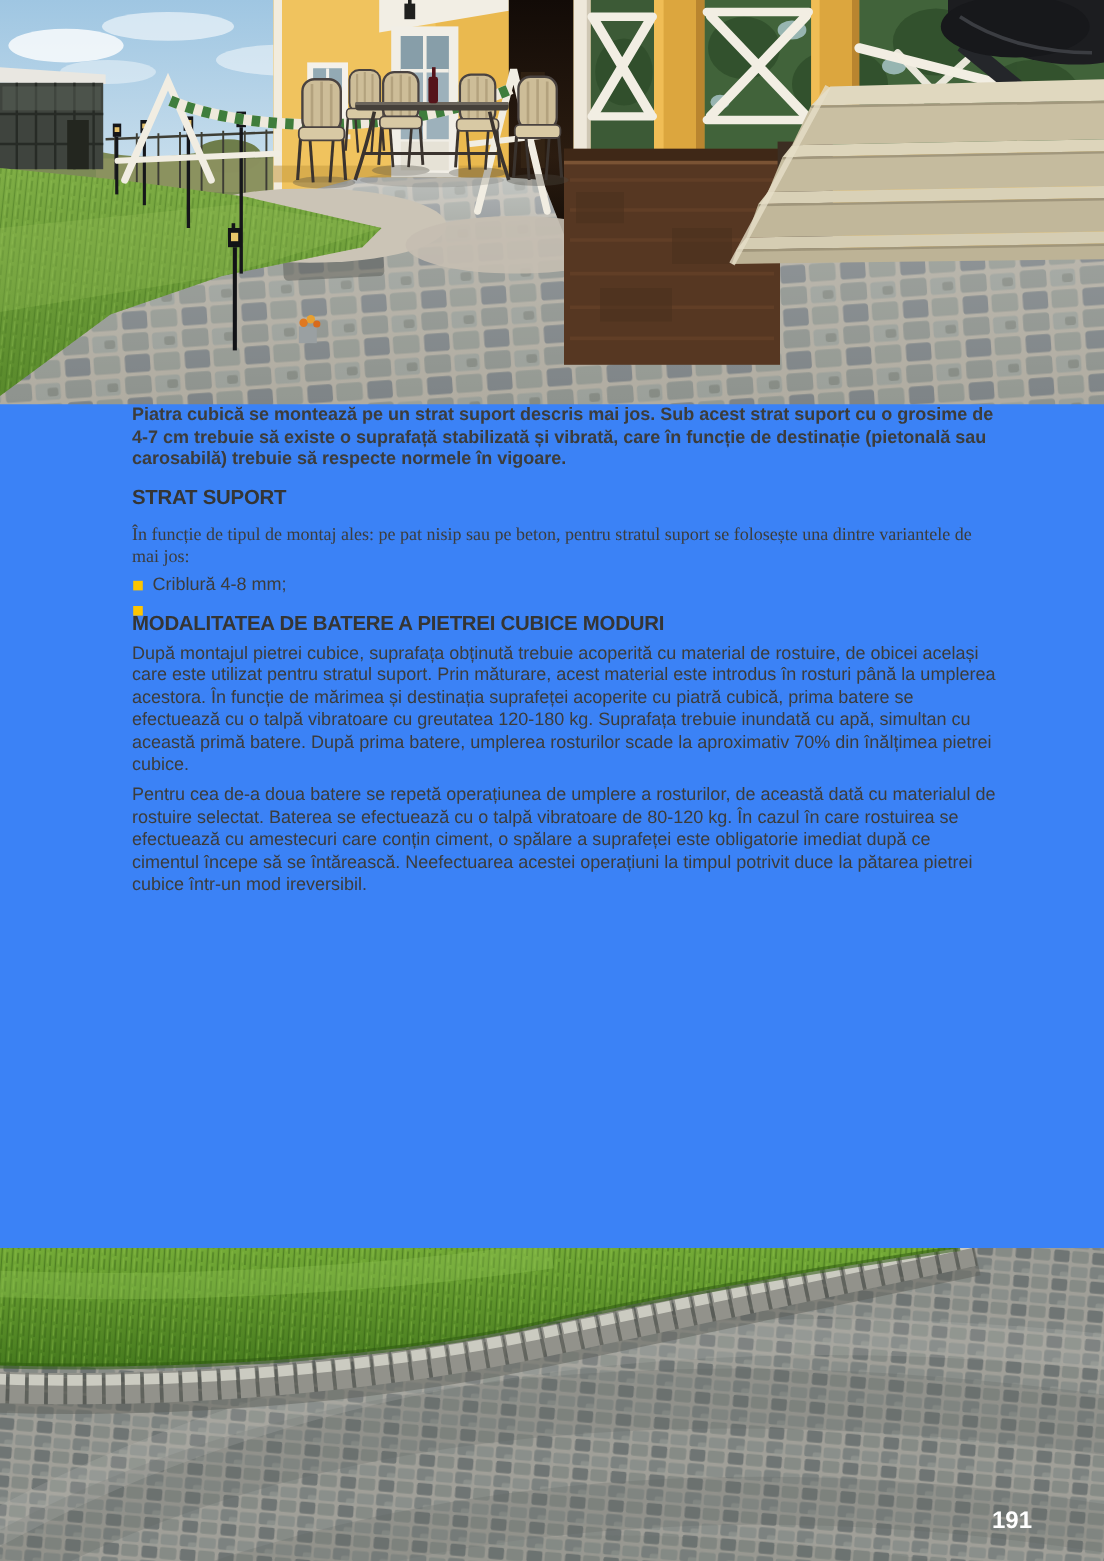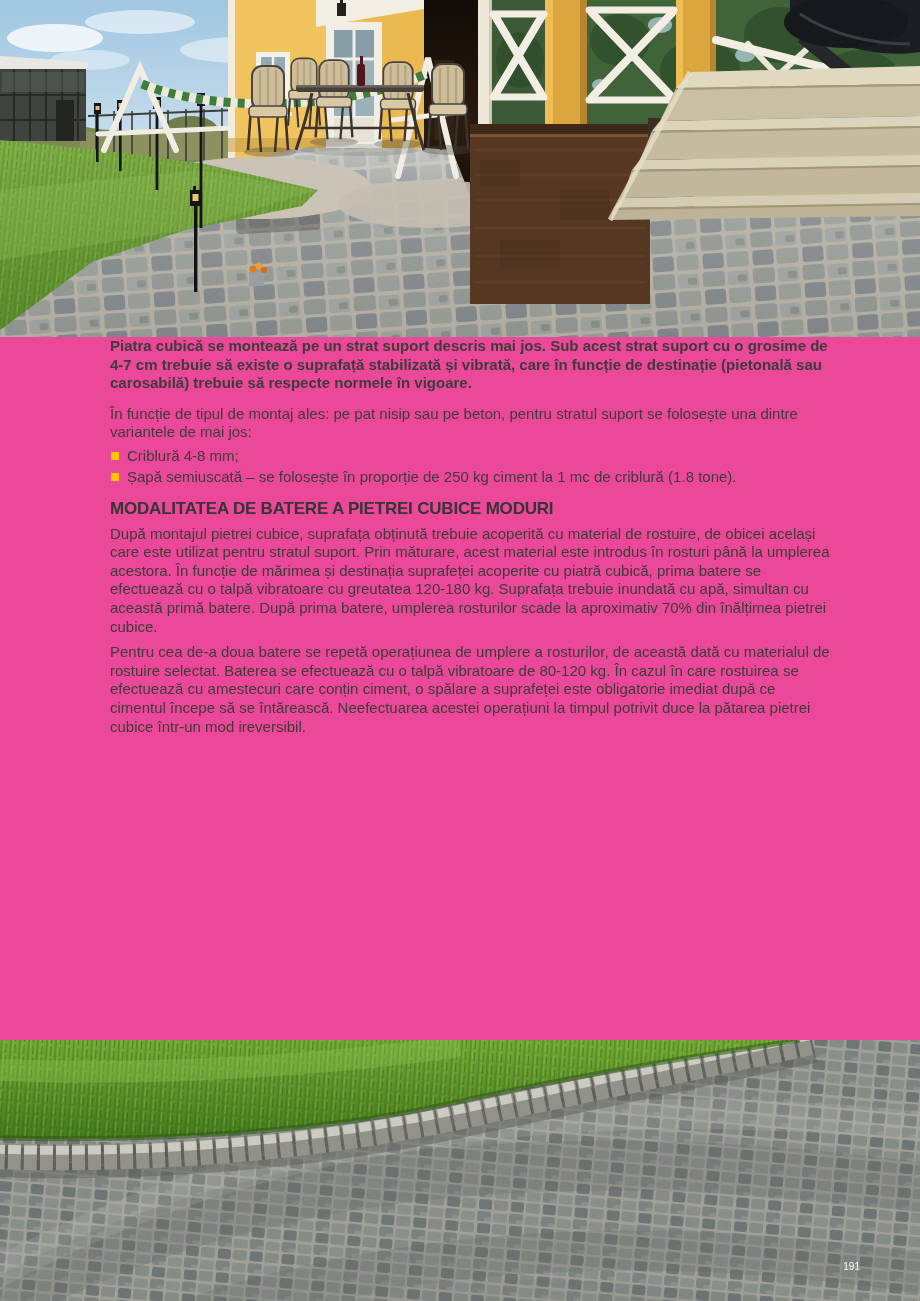--- a/index.html
+++ b/index.html
@@ -1,33 +1,33 @@
 <!DOCTYPE html>
 <html><head>
 <meta charset="utf-8">
 <style>
   html,body{margin:0;padding:0;background:#ffffff;}
-  .page{position:relative;width:920px;height:1301px;background:#ec4899;overflow:hidden;
+  .page{position:relative;width:920px;height:1301px;background:#3b82f6;overflow:hidden;
         font-family:"Liberation Sans",sans-serif;color:#3c3c3b;}
   figure{margin:0;padding:0;}
   .photo{position:absolute;left:0;width:920px;overflow:hidden;}
   .photo-top{top:0;height:337px;}
   .photo-bottom{top:1040px;height:261px;}
   .photo svg{display:block;}
   .content{position:absolute;top:337px;left:0;right:0;padding:0 90px 0 110px;
            font-size:15px;line-height:18.6px;color:#3c3c3b;}
   .intro{margin:75px 0 0;font-weight:bold;}
   h2{font-size:17px;line-height:20px;font-weight:bold;color:#353534;margin:12px 0 6px;letter-spacing:-0.2px;}
   .content p{margin:0 0 7px;}
-  .content section p.sec-intro{margin:12px 0 5px;}
+  .content section p.sec-intro{margin:12px 0 5px;font-family:Liberation Serif, serif;}
   ul.bullets{list-style:none;margin:0 0 2px;padding:0;}
   ul.bullets li{position:relative;padding-left:17px;margin:0 0 2.5px;}
   ul.bullets .sq{position:absolute;left:1px;top:5px;width:8px;height:8px;background:#fdc500;}
   section.s3 ul.bullets li{margin-bottom:4px;}
-  .page-number{position:absolute;right:60px;bottom:26px;color:#ffffff;font-size:10px;line-height:16px;}
+  .page-number{position:absolute;right:60px;bottom:26px;color:#ffffff;font-size:20px;line-height:16px;font-weight:bold;}
 </style>
 </head>
 <body>
 
 <div class="page">
 
   <figure class="photo photo-top">
     <svg viewBox="0 0 920 337" width="920" height="337" preserveAspectRatio="none">
       <defs>
         <linearGradient id="sky" x1="0" y1="0" x2="0" y2="1">
@@ -298,25 +298,25 @@
         <use href="#chair" transform="translate(268 118)"></use>
         <use href="#chair" transform="translate(448 116)"></use>
       </g>
     </svg>
   </figure>
 
   <main class="content">
     <p class="intro">Piatra cubică se montează pe un strat suport descris mai jos. Sub acest strat suport cu o grosime de 4-7 cm trebuie să existe o suprafață stabilizată și vibrată, care în funcție de destinație (pietonală sau carosabilă) trebuie să respecte normele în vigoare.</p>
 
     <section class="s1">
+      <h2>STRAT SUPORT</h2>
       <p class="sec-intro">În funcție de tipul de montaj ales: pe pat nisip sau pe beton, pentru stratul suport se folosește una dintre variantele de mai jos:</p>
       <ul class="bullets">
         <li><span class="sq"></span><span>Criblură 4-8 mm;</span></li>
         <li><span class="sq"></span></li>
-        <li><span class="sq"></span><span>Șapă semiuscată – se folosește în proporție de 250 kg ciment la 1 mc de criblură (1.8 tone).</span></li>
       </ul>
     </section>
 
     <section class="s2">
       <h2>MODALITATEA DE BATERE A PIETREI CUBICE MODURI</h2>
       <p>După montajul pietrei cubice, suprafața obținută trebuie acoperită cu material de rostuire, de obicei același care este utilizat pentru stratul suport. Prin măturare, acest material este introdus în rosturi până la umplerea acestora. În funcție de mărimea și destinația suprafeței acoperite cu piatră cubică, prima batere se efectuează cu o talpă vibratoare cu greutatea 120-180 kg. Suprafața trebuie inundată cu apă, simultan cu această primă batere. După prima batere, umplerea rosturilor scade la aproximativ 70% din înălțimea pietrei cubice.</p>
       <p>Pentru cea de-a doua batere se repetă operațiunea de umplere a rosturilor, de această dată cu materialul de rostuire selectat. Baterea se efectuează cu o talpă vibratoare de 80-120 kg. În cazul în care rostuirea se efectuează cu amestecuri care conțin ciment, o spălare a suprafeței este obligatorie imediat după ce cimentul începe să se întărească. Neefectuarea acestei operațiuni la timpul potrivit duce la pătarea pietrei cubice într-un mod ireversibil.</p>
     </section>
 
     <section class="s3">

